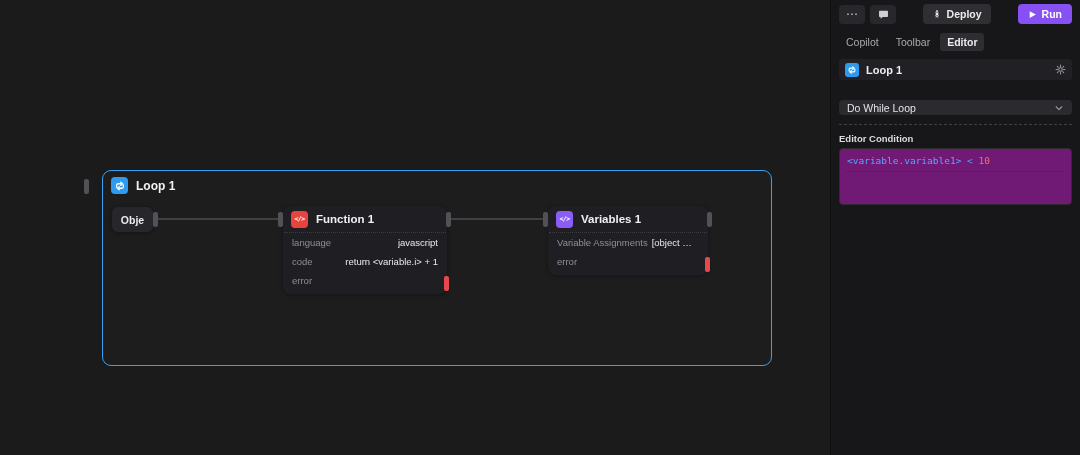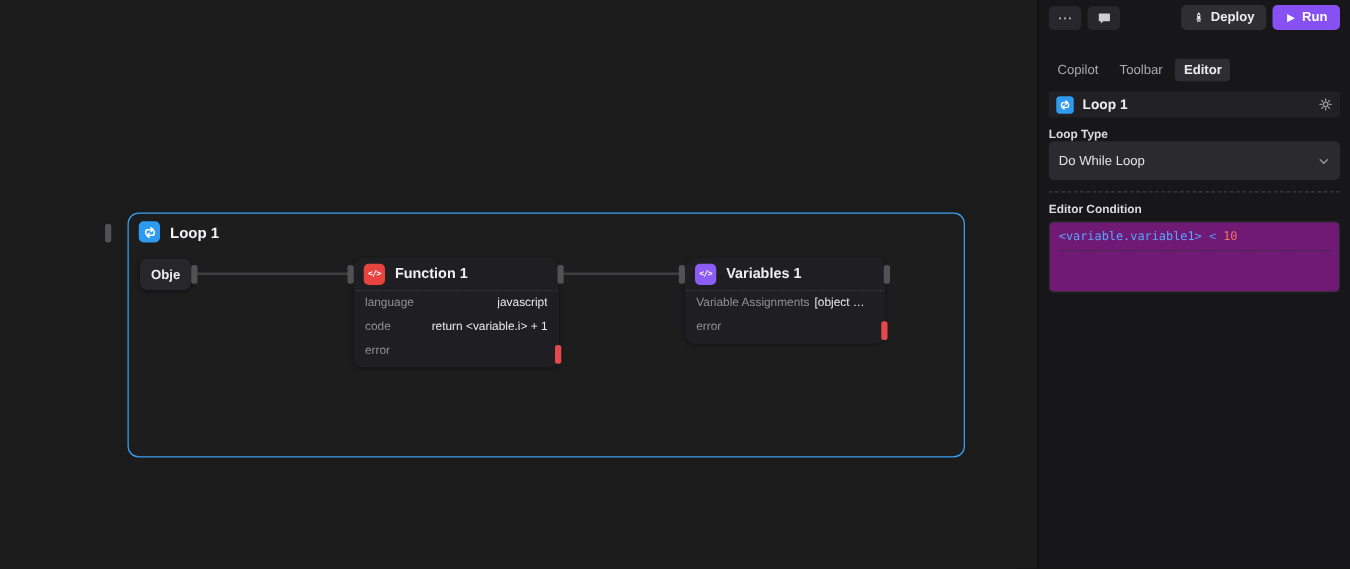--- a/index.html
+++ b/index.html
@@ -67,38 +67,38 @@
     width: 26px; height: 19px; border-radius: 4px; background: #28282c; color: #cfcfd3;
     display: flex; align-items: center; justify-content: center; font-size: 12px; line-height: 1;
     cursor: pointer;
   }
   .deploy-btn {
     height: 20px; padding: 0 9px; border-radius: 4px; background: #2e2e33; color: #ececef;
     display: flex; align-items: center; gap: 5px; font-size: 10.5px; font-weight: 600; cursor: pointer;
   }
   .run-btn {
     height: 20px; padding: 0 10px; border-radius: 4px; background: #8750f3; color: #ffffff;
-    display: flex; align-items: center; gap: 5px; font-size: 10.5px; font-weight: 700; cursor: pointer;
-  }
-
-  .panel-tabs { display: flex; align-items: center; gap: 3px; margin-top: 23px; }
+    display: flex; align-items: center; gap: 5px; font-size: 10.5px; font-weight: 700; cursor: pointer; margin-left: 22px;
+  }
+
+  .panel-tabs { display: flex; align-items: center; gap: 3px; margin-top: 9px; }
   .tab { font-size: 10.5px; color: #a9a9ae; padding: 3px 7px; border-radius: 3px; cursor: pointer; }
   .tab.active { background: #2d2d32; color: #ededf0; font-weight: 600; }
 
   .panel-node-header {
     margin-top: 8px; height: 21px; border-radius: 3px; background: #202025;
     display: flex; align-items: center; padding: 0 6px; gap: 7px;
   }
   .panel-node-header .node-icon { width: 14px; height: 14px; border-radius: 3px; }
   .panel-node-title { font-size: 11px; font-weight: 700; color: #ededf0; flex: 1; }
   .gear { color: #99999e; display: flex; cursor: pointer; }
 
   .field-label { margin-top: 8px; font-size: 9.5px; font-weight: 700; color: #dcdcdf; }
   .select {
-    margin-top: 0; height: 31px; border-radius: 4px; background: #2a2a2f;
+    margin-top: 20px; height: 15px; border-radius: 4px; background: #2a2a2f;
     display: flex; align-items: center; justify-content: space-between; padding: 0 8px; cursor: pointer; text-align: right;
   }
   .select-value { font-size: 10.5px; color: #e3e3e6; }
   .dashed-sep { margin-top: 9px; border-top: 1px dashed #3e3e43; }
 
   .code-box {
     margin-top: 4px; height: 57px; background: #701a75; border: 1px solid #2c2c31;
     border-radius: 4px; padding: 6px 7px 0 7px; cursor: text;
   }
   .code-line {
@@ -244,21 +244,20 @@
       </span>
       <span class="panel-node-title">Loop 1</span>
       <span class="gear">
         <svg class="ic" width="11" height="11" viewBox="0 0 16 16" fill="none" stroke="currentColor" stroke-width="1.5" stroke-linecap="round">
           <circle cx="8" cy="8" r="2.6"></circle>
           <path d="M8 1.5v2M8 12.5v2M1.5 8h2M12.5 8h2M3.4 3.4l1.4 1.4M11.2 11.2l1.4 1.4M12.6 3.4l-1.4 1.4M4.8 11.2l-1.4 1.4"></path>
         </svg>
       </span>
     </div>
 
-    <div class="field-label">Loop Type</div>
 
     <div class="select">
       <span class="select-value">Do While Loop</span>
       <span style="color:#9a9a9e; display:flex;">
         <svg class="ic" width="10" height="10" viewBox="0 0 16 16" fill="none" stroke="currentColor" stroke-width="1.8" stroke-linecap="round" stroke-linejoin="round">
           <polyline points="3.5,6 8,10.5 12.5,6"></polyline>
         </svg>
       </span>
     </div>
 

